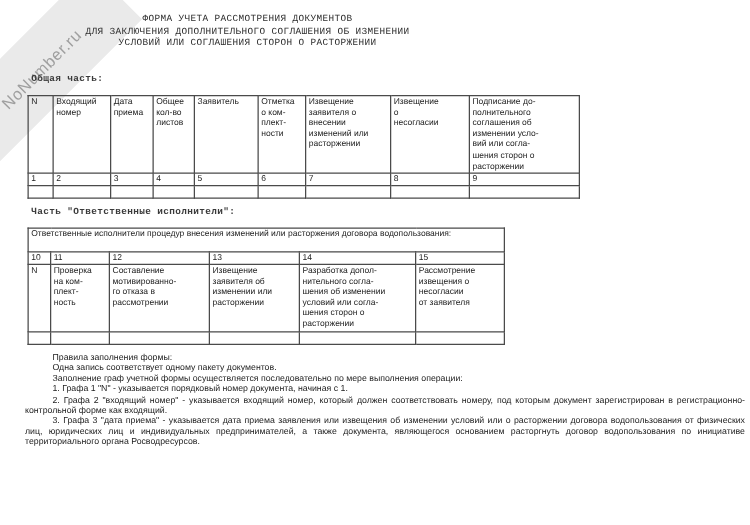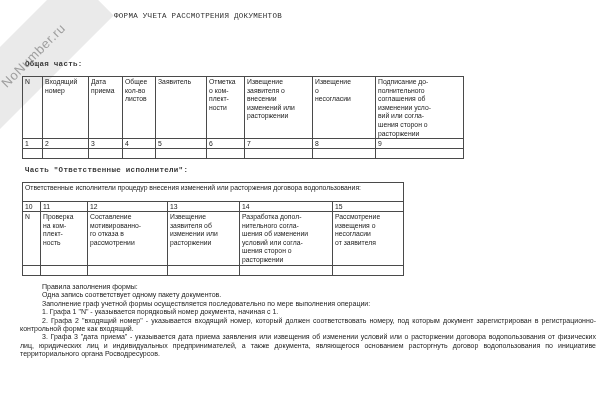--- a/index.html
+++ b/index.html
@@ -78,20 +78,22 @@
 <body>
 
 <div class="wm-band" id="wm-band" style="background: rgb(234, 234, 234);">
   <span class="wm-text" id="wm-text" style="color: rgb(159, 159, 159);">NoNumber.ru</span>
 </div>
 
 <div class="layer">
 
   <div class="doc-title">
     <div>ФОРМА УЧЕТА РАССМОТРЕНИЯ ДОКУМЕНТОВ</div>
+    <div>ДЛЯ ЗАКЛЮЧЕНИЯ ДОПОЛНИТЕЛЬНОГО СОГЛАШЕНИЯ ОБ ИЗМЕНЕНИИ</div>
+    <div>УСЛОВИЙ ИЛИ СОГЛАШЕНИЯ СТОРОН О РАСТОРЖЕНИИ</div>
   </div>
 
   <div class="section-label" id="general-label">Общая часть:</div>
 
   <table id="table1">
     <colgroup>
       <col style="width:20px">
         <col style="width:46px">
         <col style="width:34px">
       <col style="width:33px">

